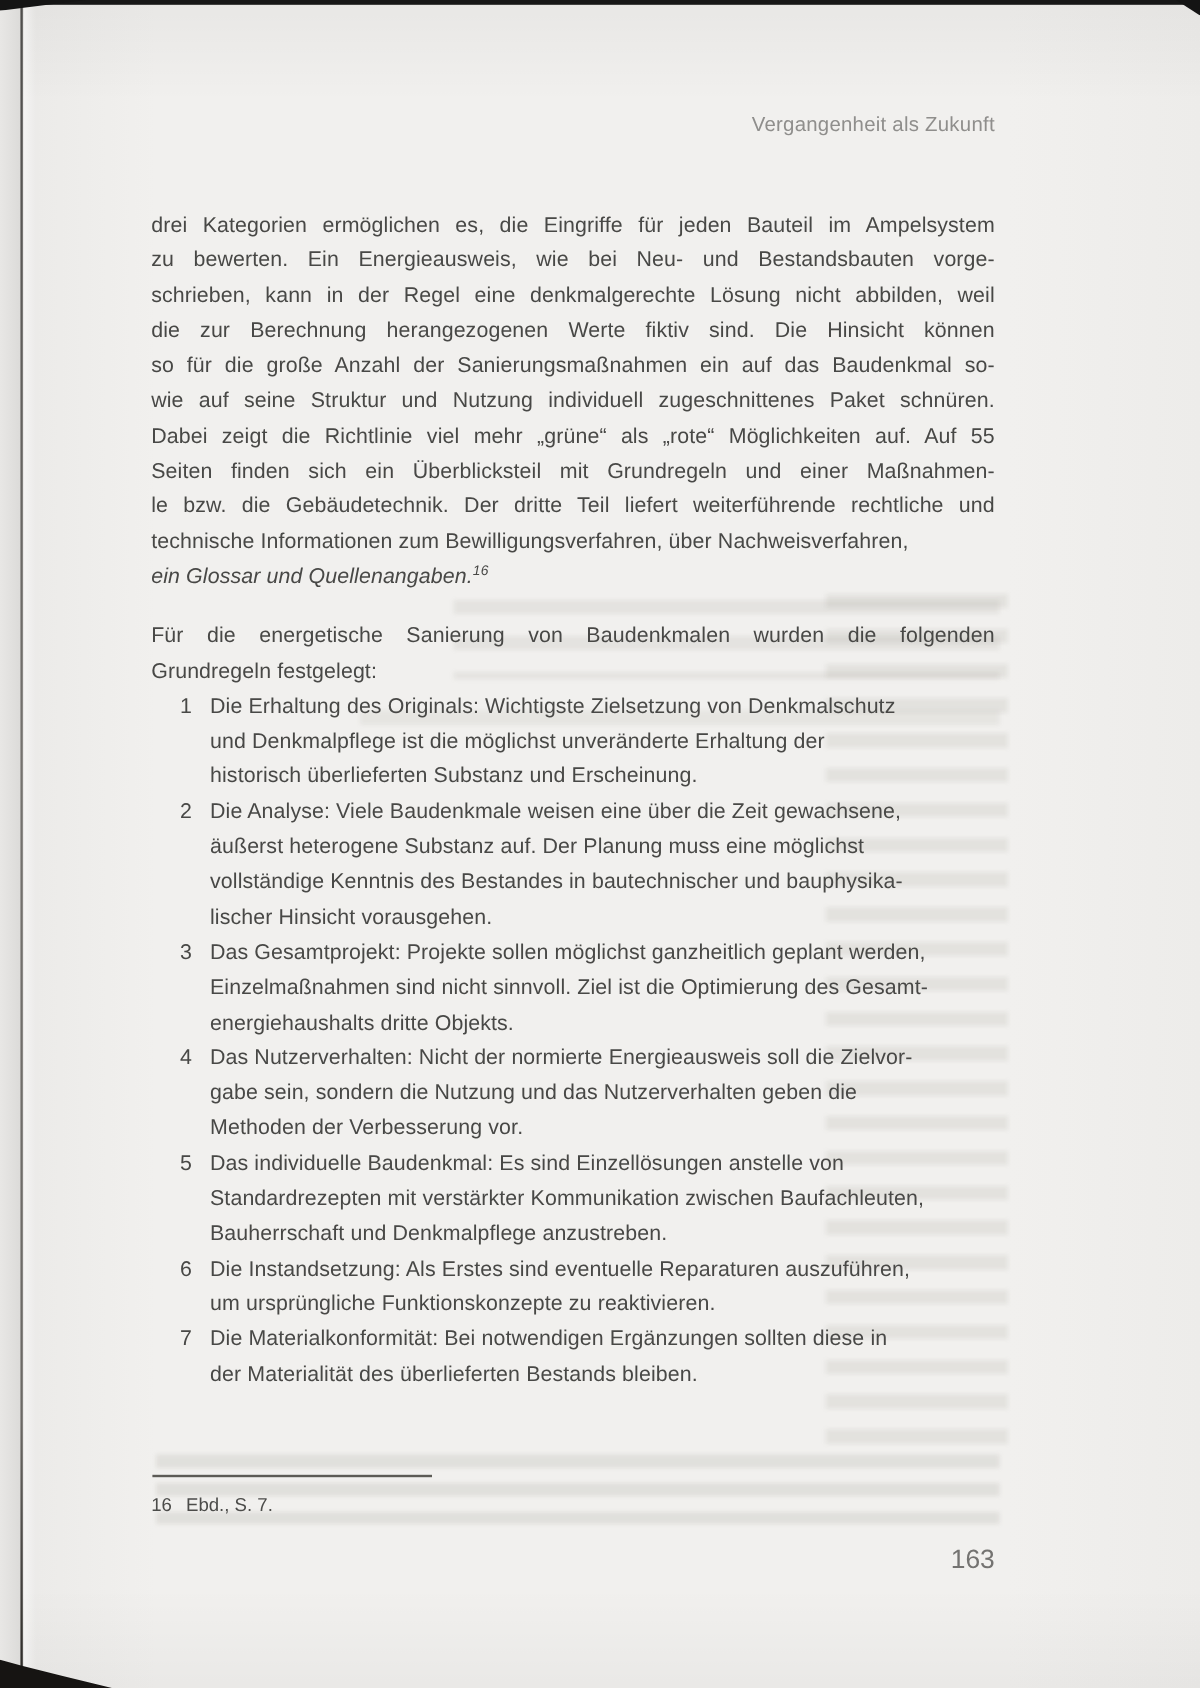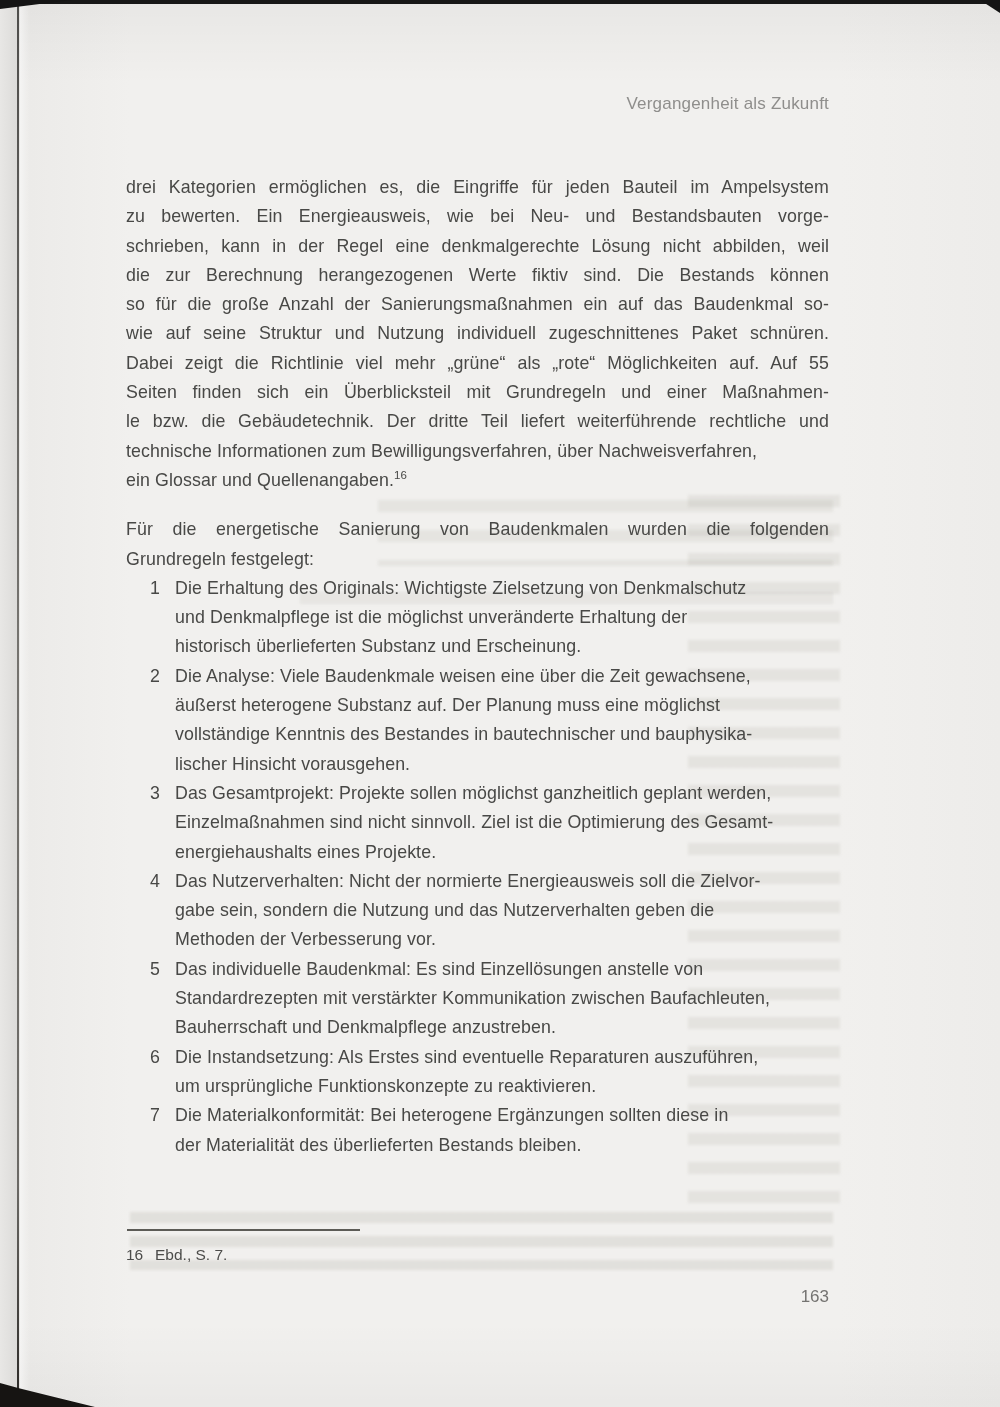--- a/index.html
+++ b/index.html
@@ -59,37 +59,37 @@
 
   
   .text-block {
     position: absolute; left: 126px; top: 173px; width: 703px;
     font-size: 17.8px; line-height: 29.3px; color: #484846;
     letter-spacing: 0.1px;
   }
   .para .line { text-align: justify; text-align-last: justify; }
   .para .line.last { text-align-last: left; }
   .para-2 { margin-top: 20px; }
-  .p1-lastline { text-align: left; }
+  .p1-lastline { text-align: left; font-style: italic; }
   .p1-lastline sup { font-size: 11.5px; vertical-align: super; line-height: 0; }
 
   
   .rules-list { margin: 0; }
   .list-item { display: flex; }
   .list-num { width: 49px; box-sizing: border-box; padding-left: 24px; flex: none; }
   .list-text { flex: 1 1 auto; min-width: 0; }
   .list-text .line { text-align: center; text-align-last: left; }
 
   
   .footnote-rule { position: absolute; left: 127px; top: 1229px; width: 233px; height: 2px; background: #5c5b56; }
   .footnote { position: absolute; left: 126px; top: 1246px; font-size: 15.5px; color: #4c4c4a; display: flex; }
   .footnote-num { width: 29px; flex: none; }
 
   
-  .page-number { position: absolute; top: 1287px; right: 171px; font-size: 17px; color: #747371; }
+  .page-number { position: absolute; top: 1287px; right: 171px; font-size: 22px; color: #747371; }
 </style>
 </head>
 <body>
 
 <div class="page-photo">
 
   <div class="gutter-strip"></div>
   <div class="gutter-line"></div>
   <div class="gutter-light"></div>
   <div class="top-strip"></div>
@@ -104,21 +104,21 @@
 
   <div class="running-header">Vergangenheit als Zukunft</div>
 
   <div class="text-block">
 
     <div class="para para-1">
       <div>
           <div class="line">drei Kategorien ermöglichen es, die Eingriffe für jeden Bauteil im Ampelsystem</div>
           <div class="line">zu bewerten. Ein Energieausweis, wie bei Neu- und Bestandsbauten vorge-</div>
           <div class="line">schrieben, kann in der Regel eine denkmalgerechte Lösung nicht abbilden, weil</div>
-          <div class="line">die zur Berechnung herangezogenen Werte fiktiv sind. Die Bestands können</div>
+          <div class="line">die zur Berechnung herangezogenen Werte fiktiv sind. Die Hinsicht können</div>
           <div class="line">so für die große Anzahl der Sanierungsmaßnahmen ein auf das Baudenkmal so-</div>
           <div class="line">wie auf seine Struktur und Nutzung individuell zugeschnittenes Paket schnüren.</div>
           <div class="line">Dabei zeigt die Richtlinie viel mehr „grüne“ als „rote“ Möglichkeiten auf. Auf 55</div>
           <div class="line">Seiten finden sich ein Überblicksteil mit Grundregeln und einer Maßnahmen-</div>
           <div class="line">le bzw. die Gebäudetechnik. Der dritte Teil liefert weiterführende rechtliche und</div>
           <div class="line last">technische Informationen zum Bewilligungsverfahren, über Nachweisverfahren,</div>
         </div>
       <div class="line last p1-lastline">
         <span>ein Glossar und Quellenangaben.</span><sup>16</sup>
       </div>
@@ -145,21 +145,21 @@
             <div class="line">äußerst heterogene Substanz auf. Der Planung muss eine möglichst</div>
             <div class="line">vollständige Kenntnis des Bestandes in bautechnischer und bauphysika-</div>
             <div class="line last">lischer Hinsicht vorausgehen.</div>
           </div>
       </div>
       <div class="list-item">
         <div class="list-num">3</div>
         <div class="list-text">
             <div class="line">Das Gesamtprojekt: Projekte sollen möglichst ganzheitlich geplant werden,</div>
             <div class="line">Einzelmaßnahmen sind nicht sinnvoll. Ziel ist die Optimierung des Gesamt-</div>
-            <div class="line last">energiehaushalts eines Projekte.</div>
+            <div class="line last">energiehaushalts dritte Objekts.</div>
           </div>
       </div>
       <div class="list-item">
         <div class="list-num">4</div>
         <div class="list-text">
             <div class="line">Das Nutzerverhalten: Nicht der normierte Energieausweis soll die Zielvor-</div>
             <div class="line">gabe sein, sondern die Nutzung und das Nutzerverhalten geben die</div>
             <div class="line last">Methoden der Verbesserung vor.</div>
           </div>
       </div>
@@ -174,21 +174,21 @@
       <div class="list-item">
         <div class="list-num">6</div>
         <div class="list-text">
             <div class="line">Die Instandsetzung: Als Erstes sind eventuelle Reparaturen auszuführen,</div>
             <div class="line last">um ursprüngliche Funktionskonzepte zu reaktivieren.</div>
           </div>
       </div>
       <div class="list-item">
         <div class="list-num">7</div>
         <div class="list-text">
-            <div class="line">Die Materialkonformität: Bei heterogene Ergänzungen sollten diese in</div>
+            <div class="line">Die Materialkonformität: Bei notwendigen Ergänzungen sollten diese in</div>
             <div class="line last">der Materialität des überlieferten Bestands bleiben.</div>
           </div>
       </div>
     </div>
   </div>
 
   <div class="footnote-rule"></div>
   <div class="footnote">
     <span class="footnote-num">16</span>
     <span class="footnote-text">Ebd., S. 7.</span>

